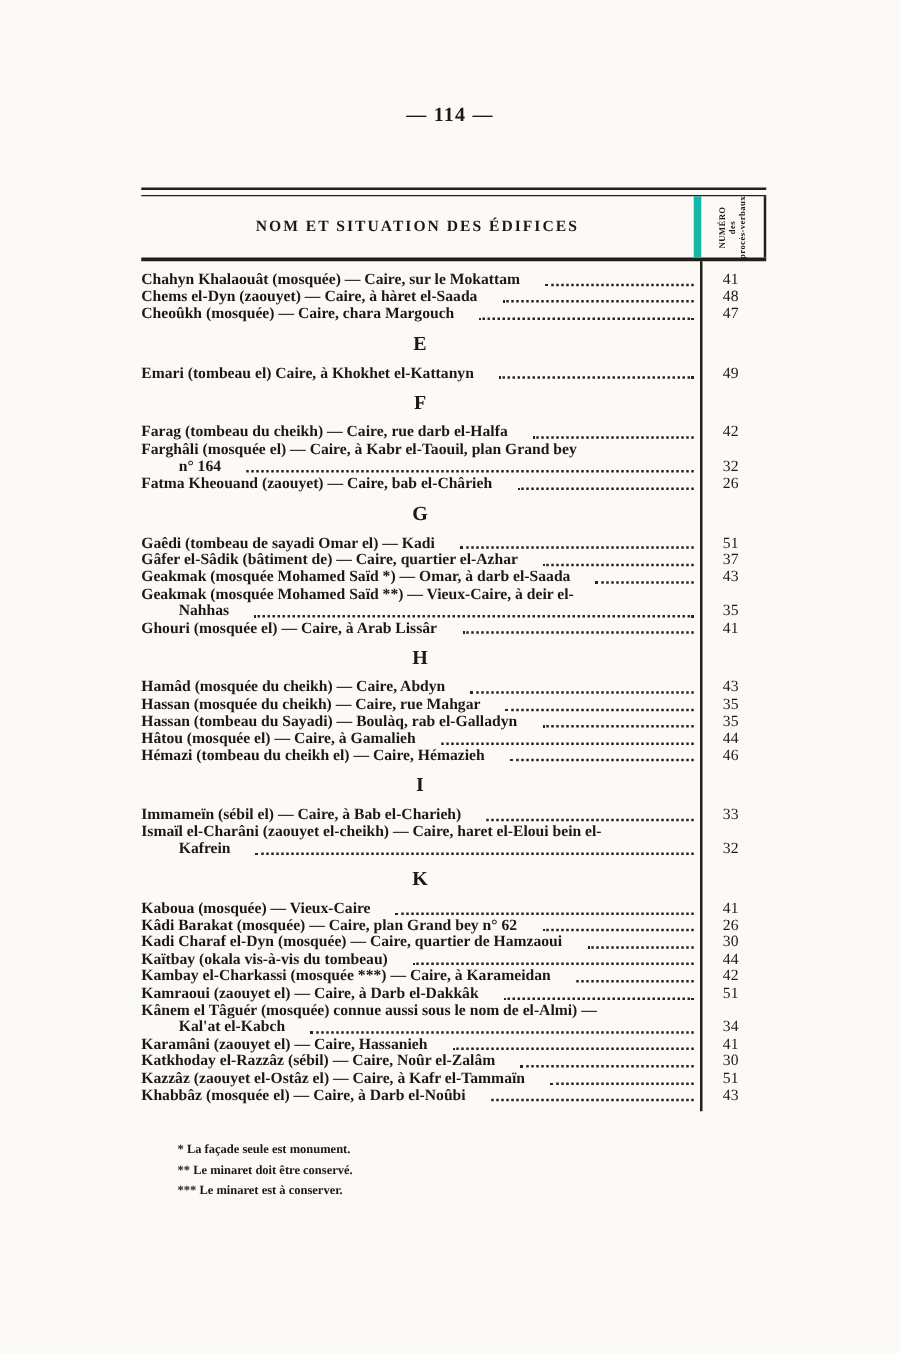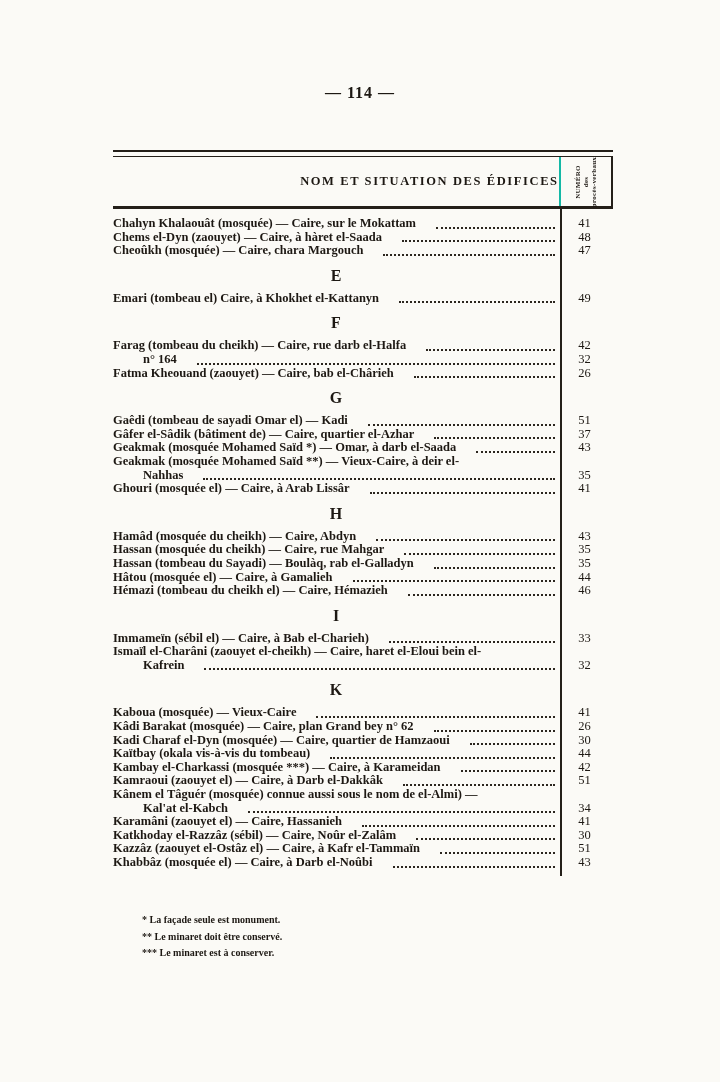--- a/index.html
+++ b/index.html
@@ -26,22 +26,22 @@
   .rule-double{
     height:4px;
     border-top:2px solid #241f19;
     border-bottom:1px solid #241f19;
   }
   .thead{
     display:flex;height:49px;
   }
   .hcell-name{
     width:447px;
-    display:flex;align-items:center;justify-content:flex-end;
-    border-right:2px solid #14b8a6;
+    display:flex;align-items:center;justify-content:center;
+    border-right:6px solid #14b8a6;
   }
   .hcell-name .title{
     font-size:12.5px;font-weight:bold;letter-spacing:1.6px;
     white-space:nowrap;
   }
   .hcell-num{
     flex:1;
     display:flex;align-items:center;justify-content:center;
     border-right:2px solid #241f19;
     overflow:visible;
@@ -174,20 +174,27 @@
     <div class="letter">F</div>
     <div class="entries">
   <div class="row">
     <div class="cell-name">
       <span class="etext">Farag (tombeau du cheikh) — Caire, rue darb el-Halfa</span>
       <span class="leader"></span>
     </div>
     <div class="cell-num">42</div>
   </div>
 
+  <div class="row">
+    <div class="cell-name">
+      <span class="etext">Farghâli (mosquée el) — Caire, à Kabr el-Taouil, plan Grand bey</span>
+
+    </div>
+
+  </div>
 
   <div class="row">
     <div class="cell-name indent">
       <span class="etext">n° 164</span>
       <span class="leader"></span>
     </div>
     <div class="cell-num">32</div>
   </div>
 
   <div class="row">

